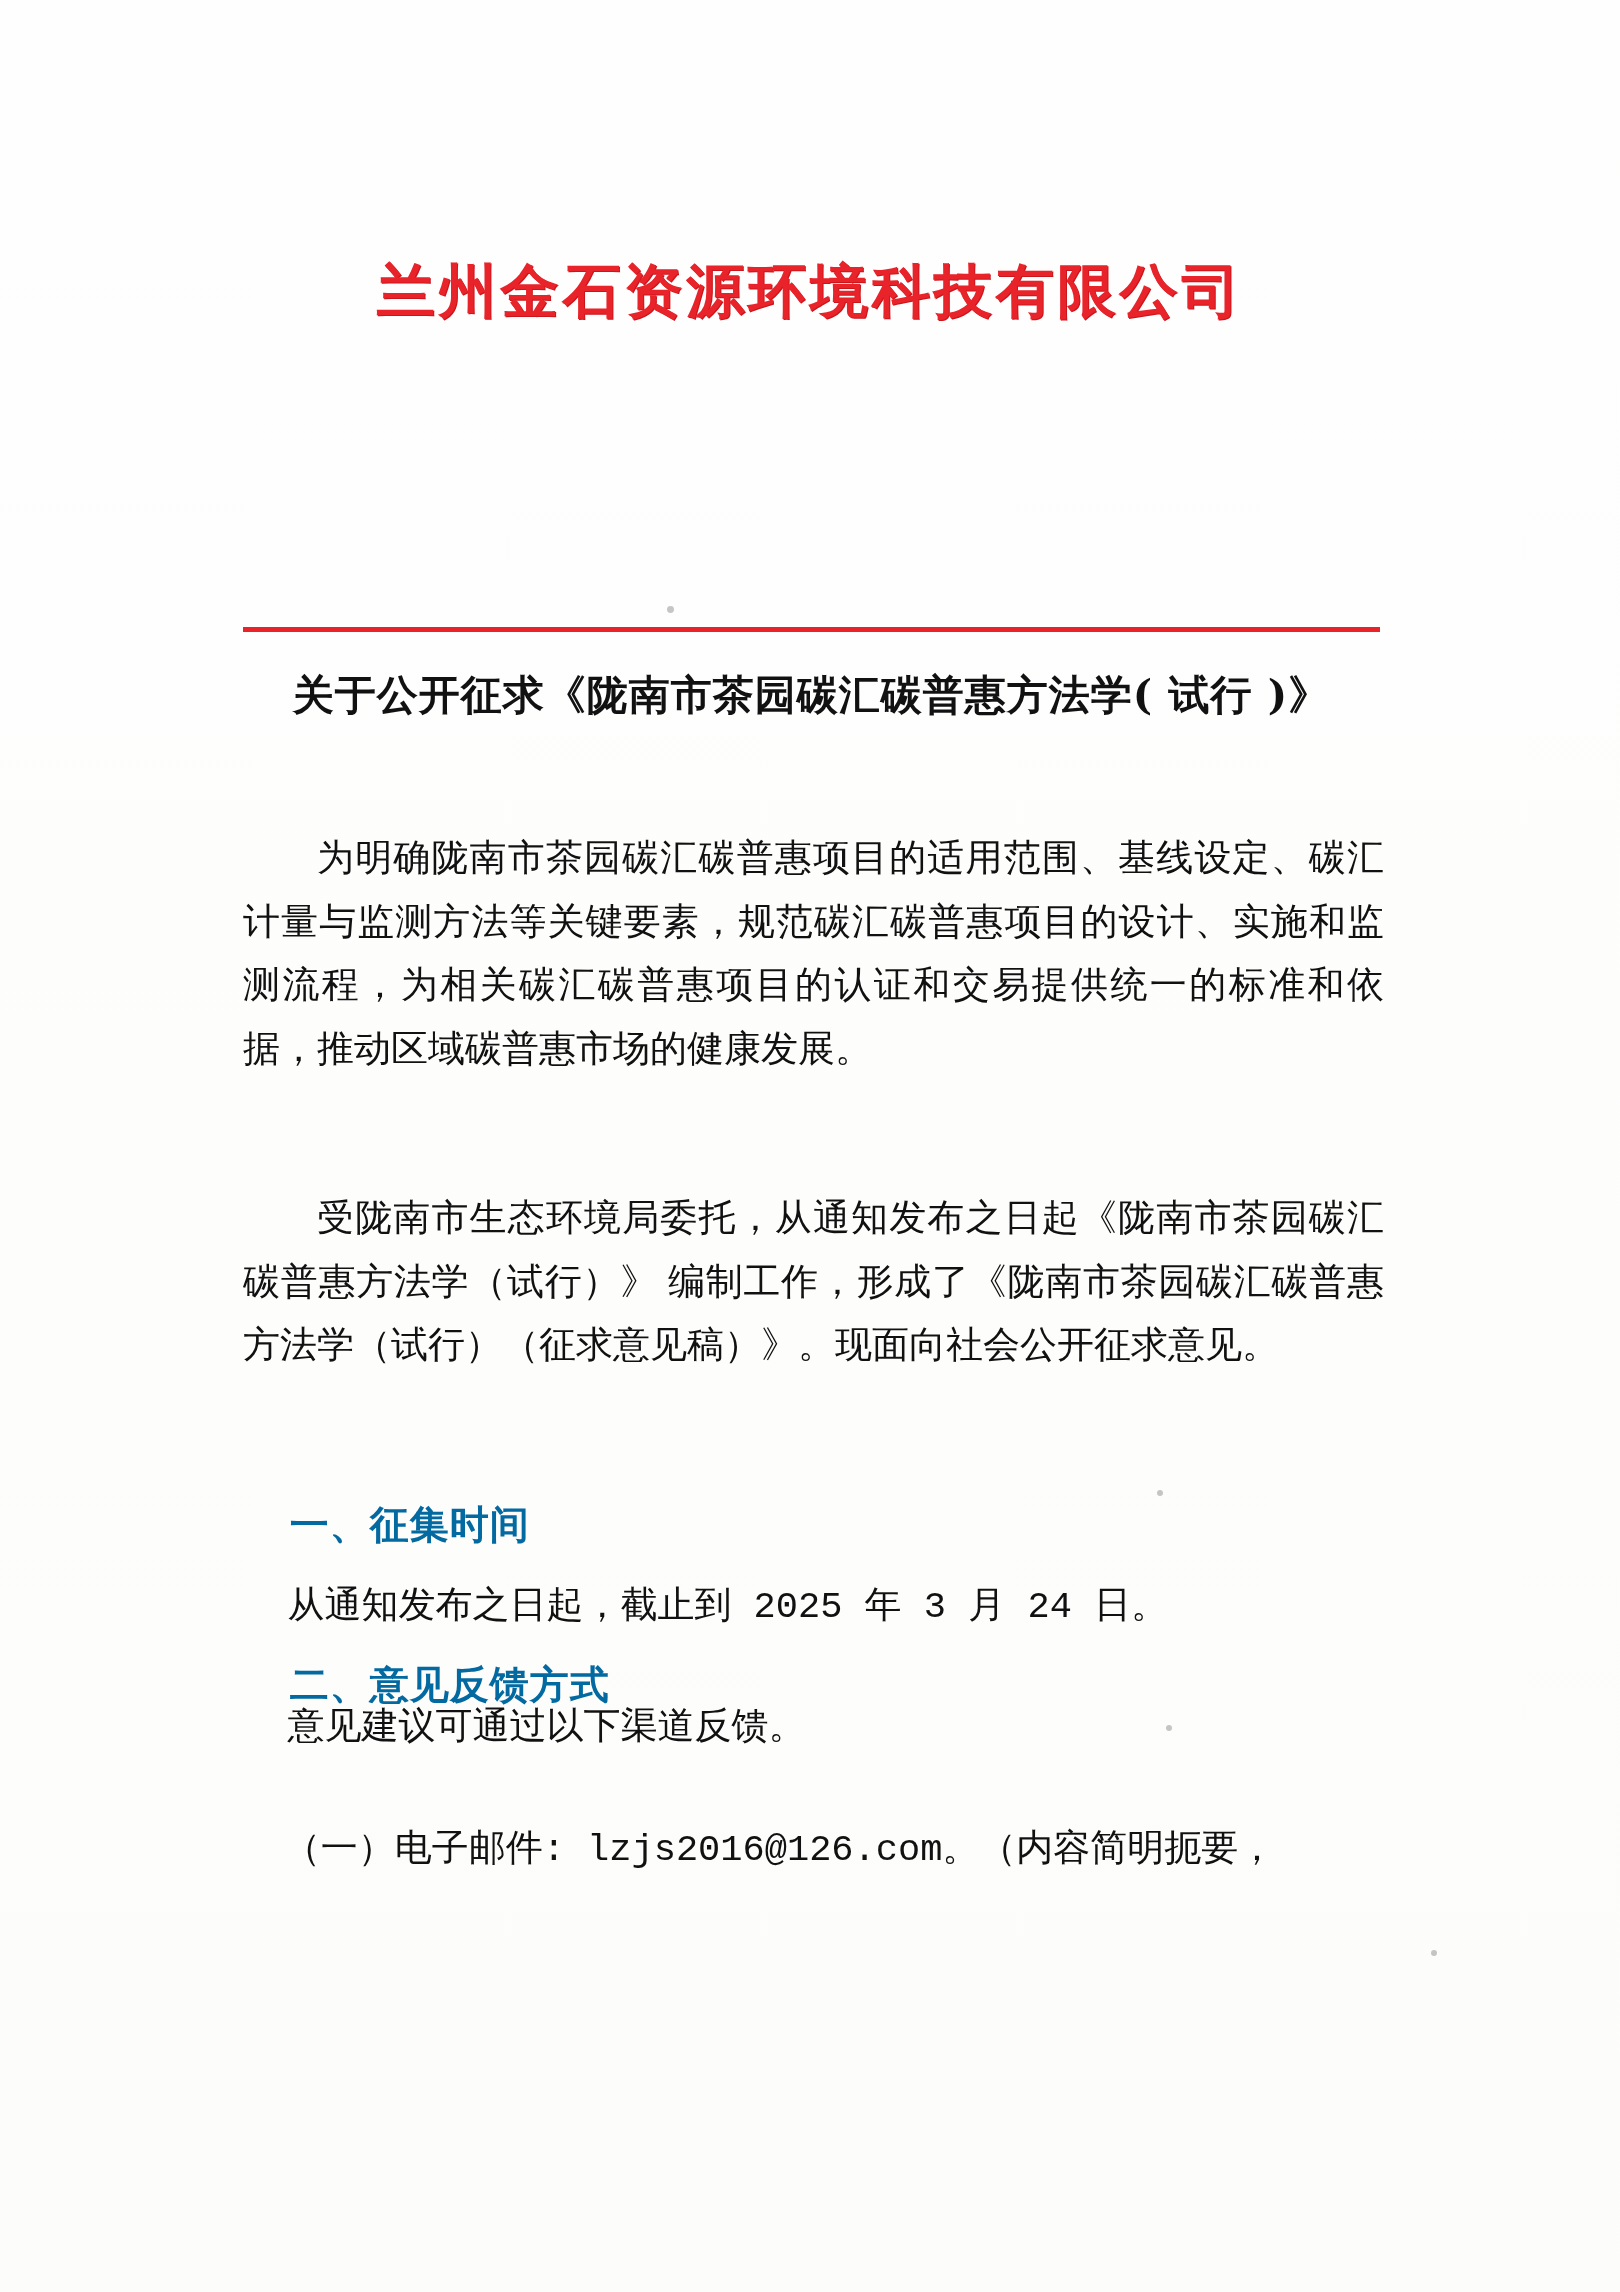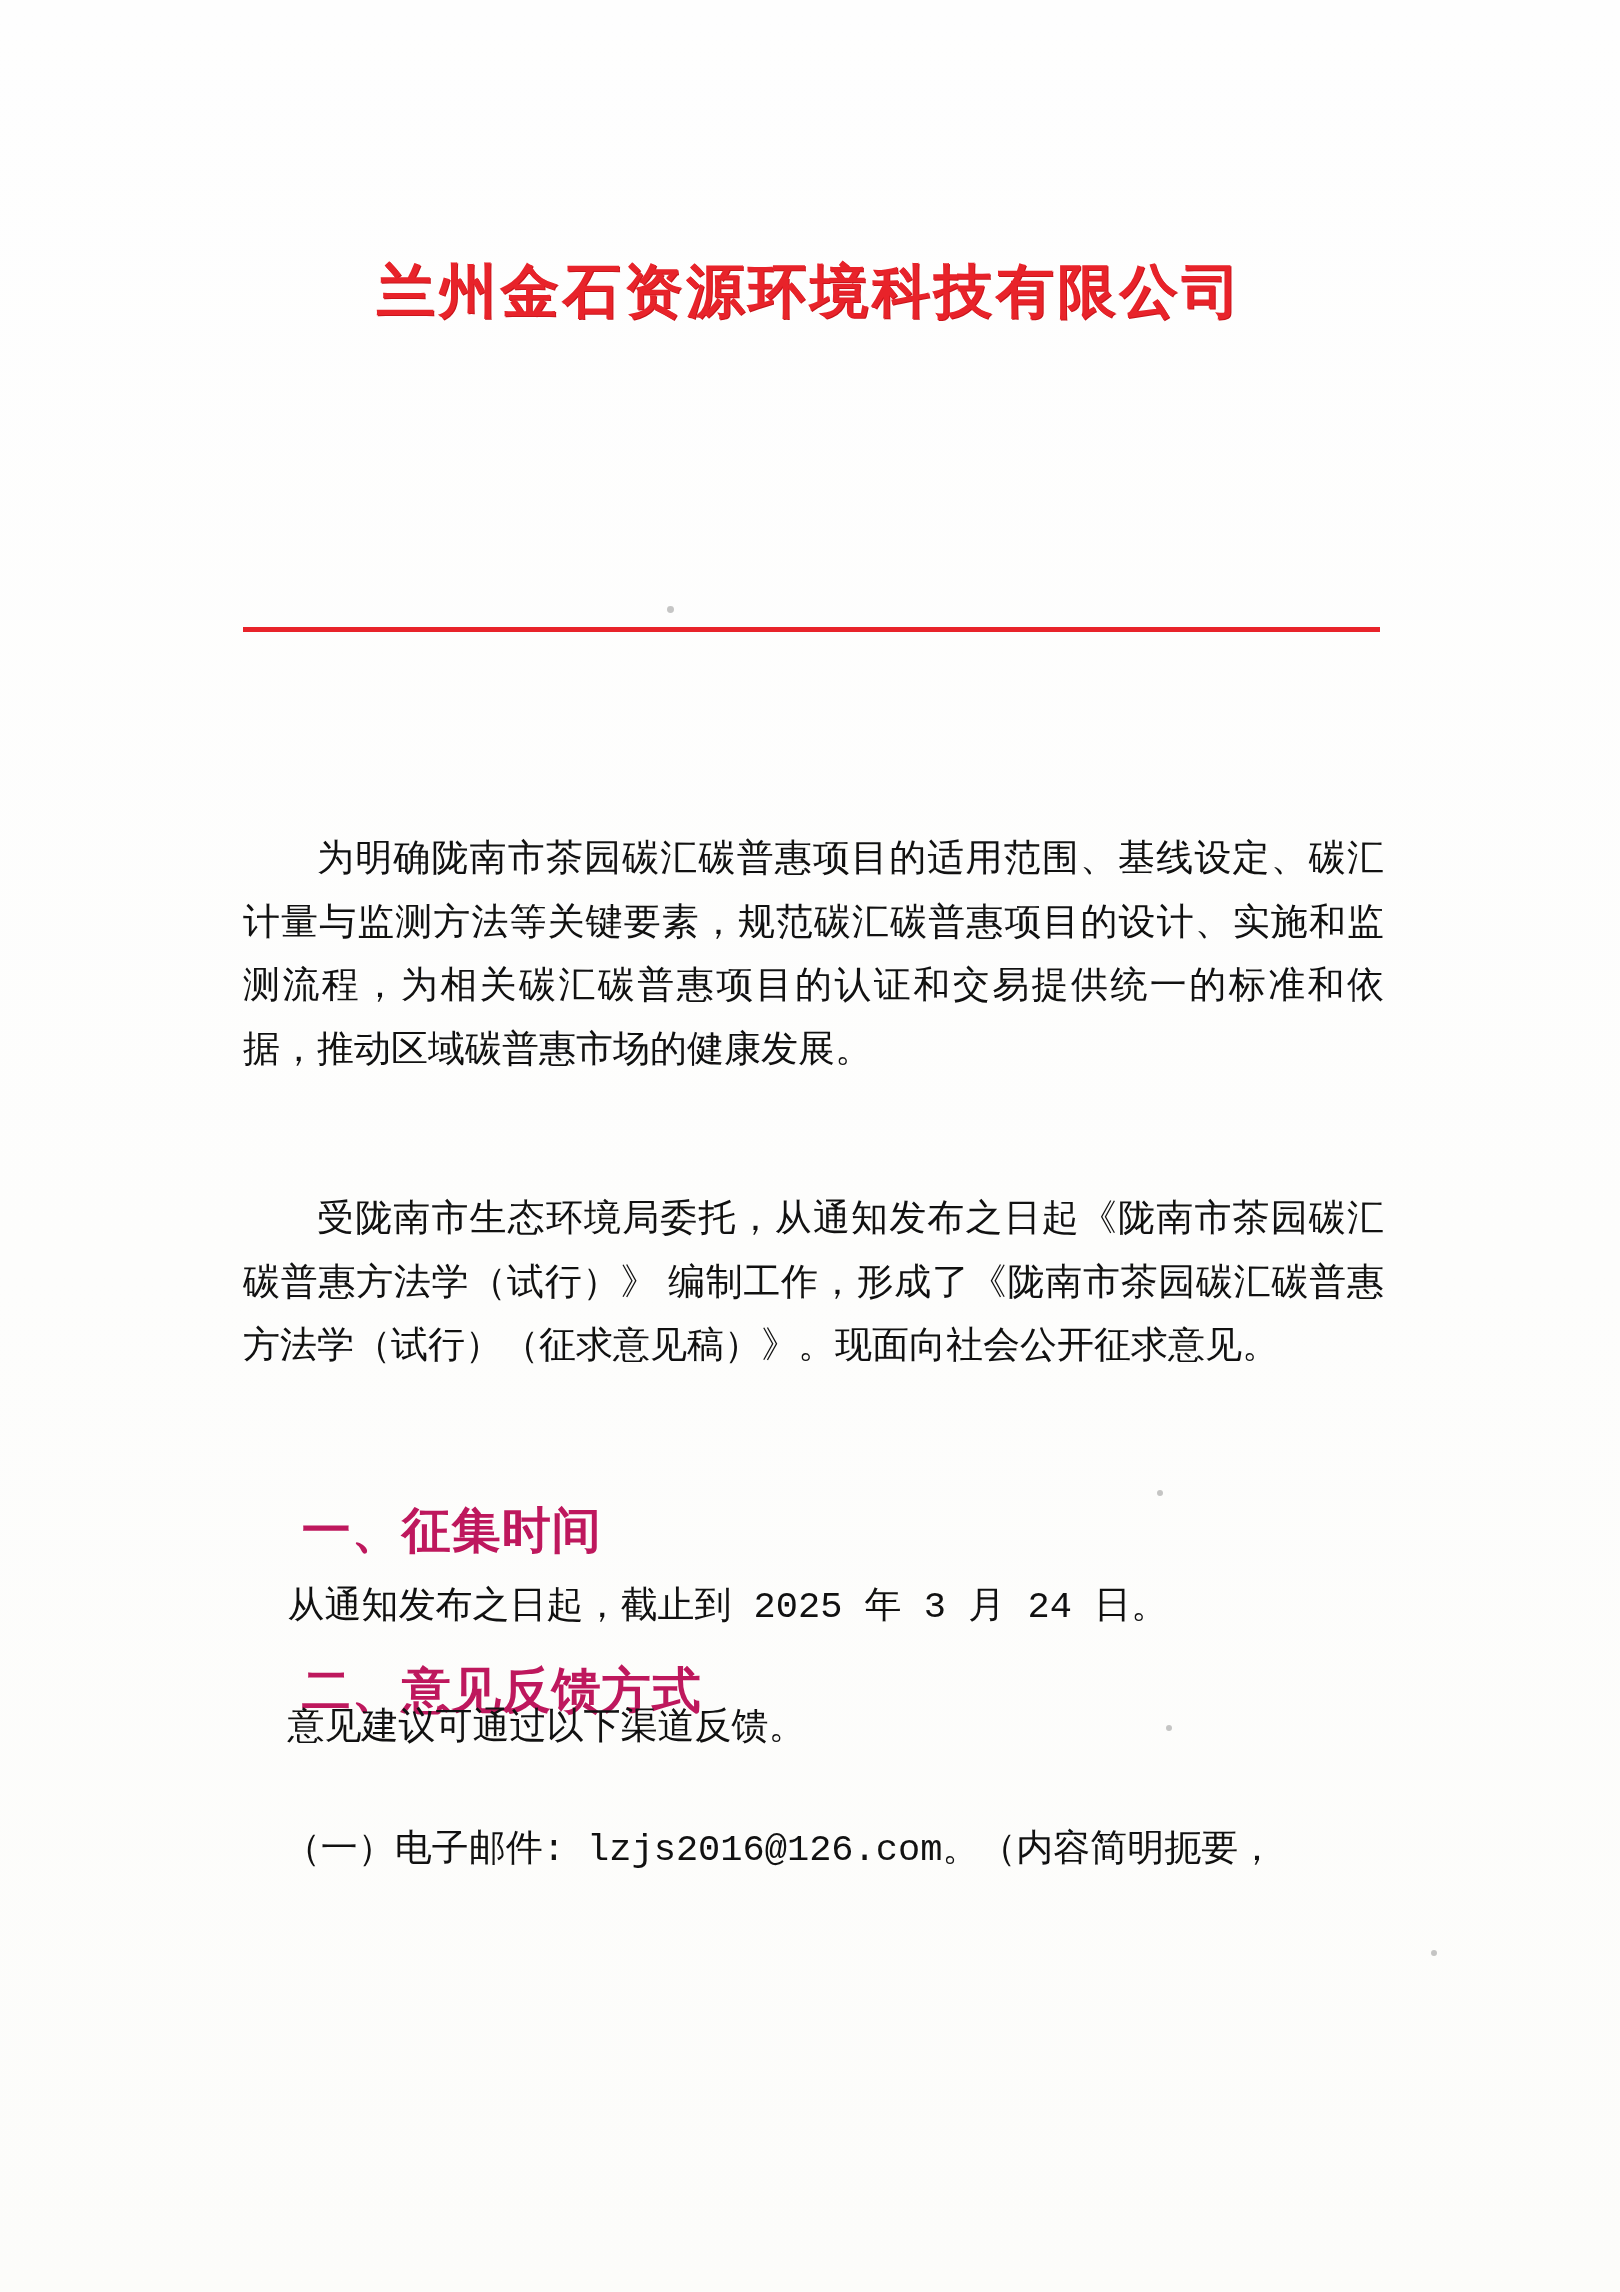--- a/index.html
+++ b/index.html
@@ -84,22 +84,22 @@
   }
   #para1 { top: 826px; }
   #para2 { top: 1186px; }
   .indent { text-indent: 2em; }
   .section-head {
     position: absolute;
     left: 243px;
     width: 1141px;
     font-family: "DejaVu Serif", serif;
     font-weight: bold;
-    font-size: 49px;
-    color: #be185d;
+    font-size: 39px;
+    color: #0369a1;
     text-indent: 1.2em;
     letter-spacing: 1px;
   }
   #sec1-head { top: 1498px; }
   #sec2-head { top: 1658px; }
   .plain-line {
     position: absolute;
     left: 243px;
     width: 1141px;
     font-family: Liberation Mono, monospace;
@@ -125,20 +125,21 @@
 <div class="page">
   <div class="paper-tint"></div>
 
   <div class="content">
 
     <div class="letterhead">兰州金石资源环境科技有限公司</div>
 
     <div class="red-rule"></div>
 
     <div class="doc-title">
+      <span>关于公开征求《陇南市茶园碳汇碳普惠方法学( 试行 )》</span>
     </div>
 
     <div class="body-block indent" id="para1">为明确陇南市茶园碳汇碳普惠项目的适用范围、基线设定、碳汇计量与监测方法等关键要素，规范碳汇碳普惠项目的设计、实施和监测流程，为相关碳汇碳普惠项目的认证和交易提供统一的标准和依据，推动区域碳普惠市场的健康发展。</div>
 
     <div class="body-block indent" id="para2">受陇南市生态环境局委托，从通知发布之日起《陇南市茶园碳汇碳普惠方法学（试行）》 编制工作，形成了《陇南市茶园碳汇碳普惠方法学（试行）（征求意见稿）》。现面向社会公开征求意见。</div>
 
     <div class="section-head" id="sec1-head">一、征集时间</div>
 
     <div class="plain-line" id="sec1-body">从通知发布之日起，截止到 2025 年 3 月 24 日。</div>
 

